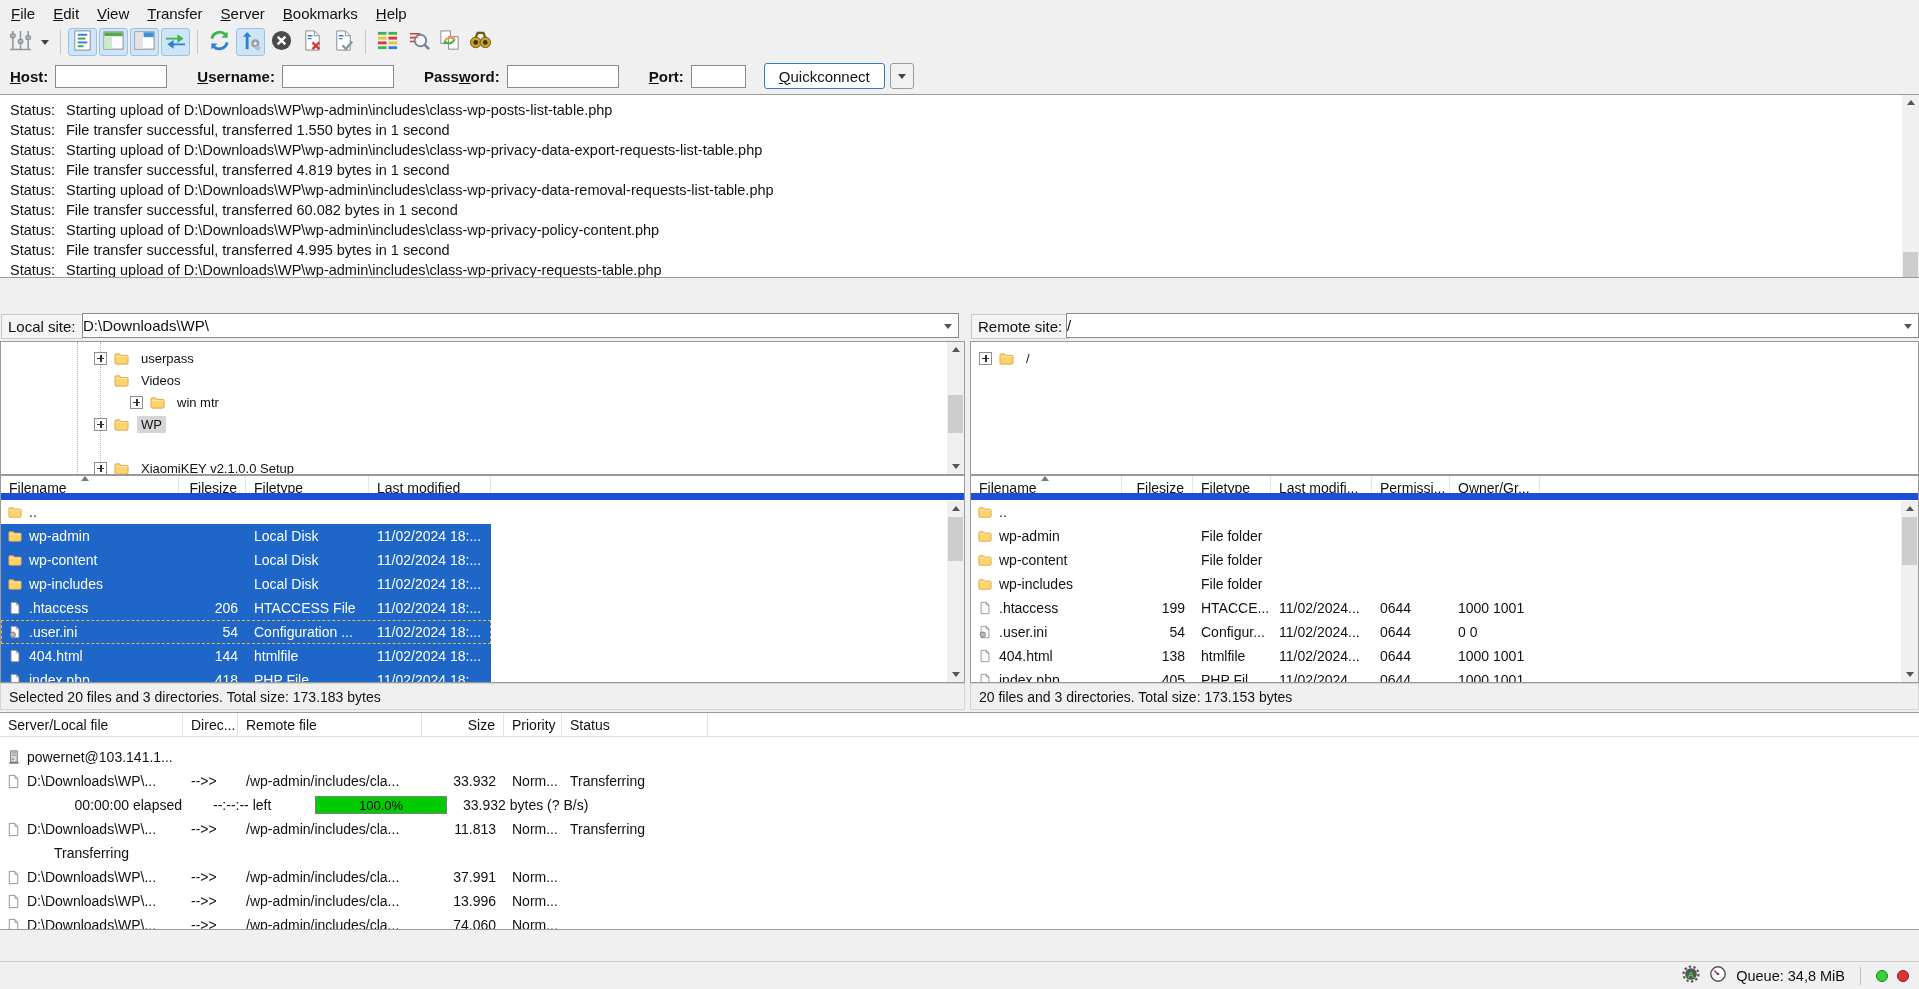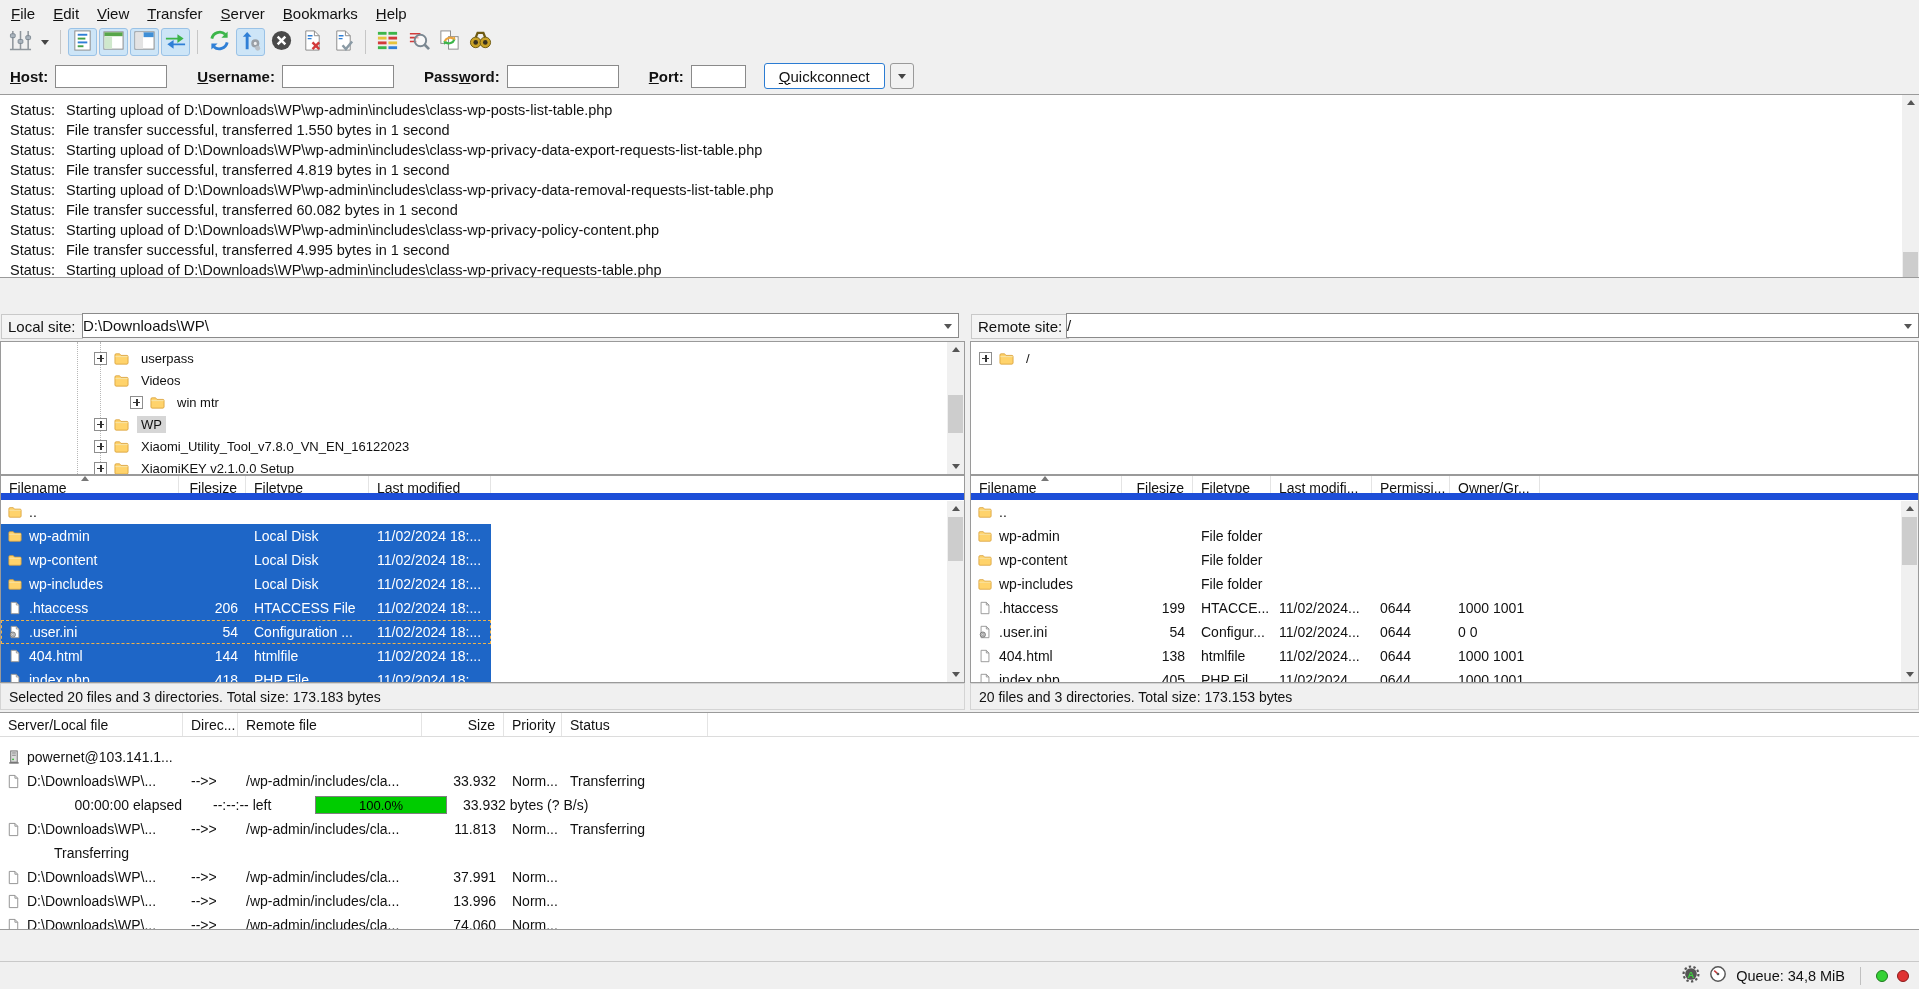--- a/index.html
+++ b/index.html
@@ -367,27 +367,20 @@
           </svg>
           <span class="tlabel">win mtr</span>
         </div>
       <div class="trow cur" style="top:71px;left:93px;">
           <span class="tplus"></span>
           <svg width="17" height="15">
             <use href="#i-folder"></use>
           </svg>
           <span class="tlabel">WP</span>
         </div>
-      <div class="trow" style="top:93px;left:93px;">
-          <span class="tplus"></span>
-          <svg width="17" height="15">
-            <use href="#i-folder"></use>
-          </svg>
-          <span class="tlabel">Xiaomi_Utility_Tool_v7.8.0_VN_EN_16122023</span>
-        </div>
       <div class="trow" style="top:115px;left:93px;">
           <span class="tplus"></span>
           <svg width="17" height="15">
             <use href="#i-folder"></use>
           </svg>
           <span class="tlabel">XiaomiKEY v2.1.0.0 Setup</span>
         </div>
       <div class="sb" style="right:0;top:0;height:132px;">
         <div class="arr up">
             <span class="tri-u"></span>

